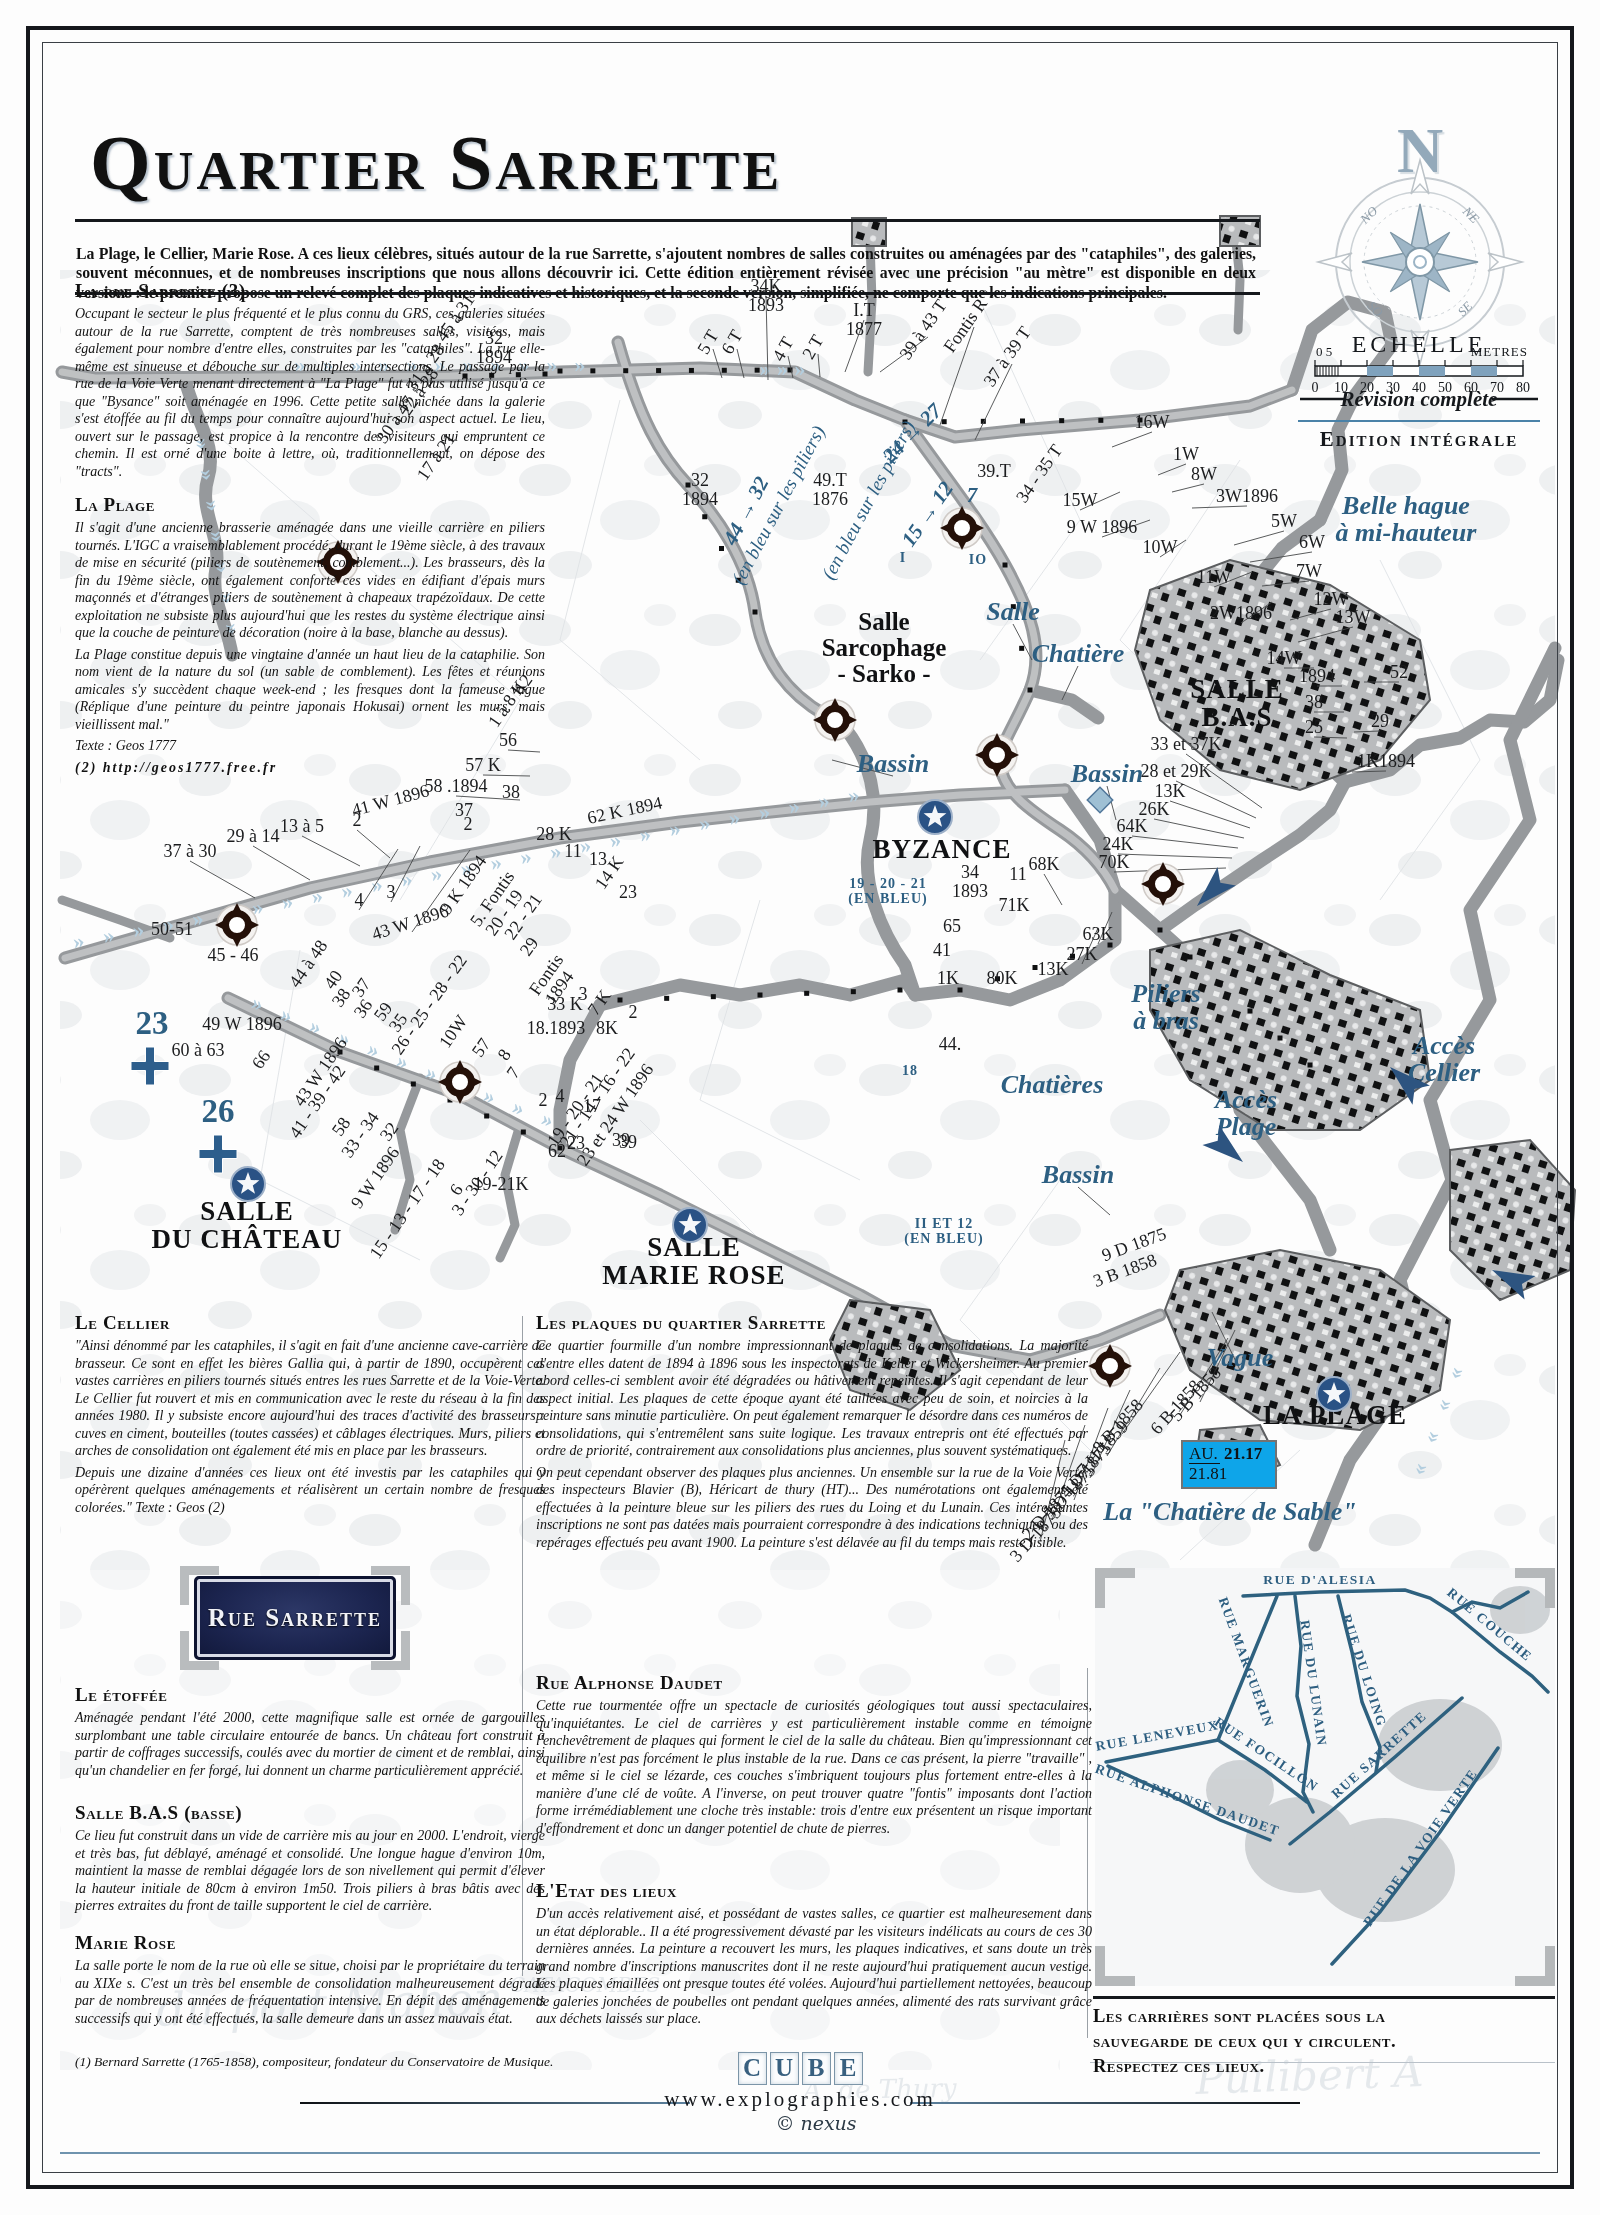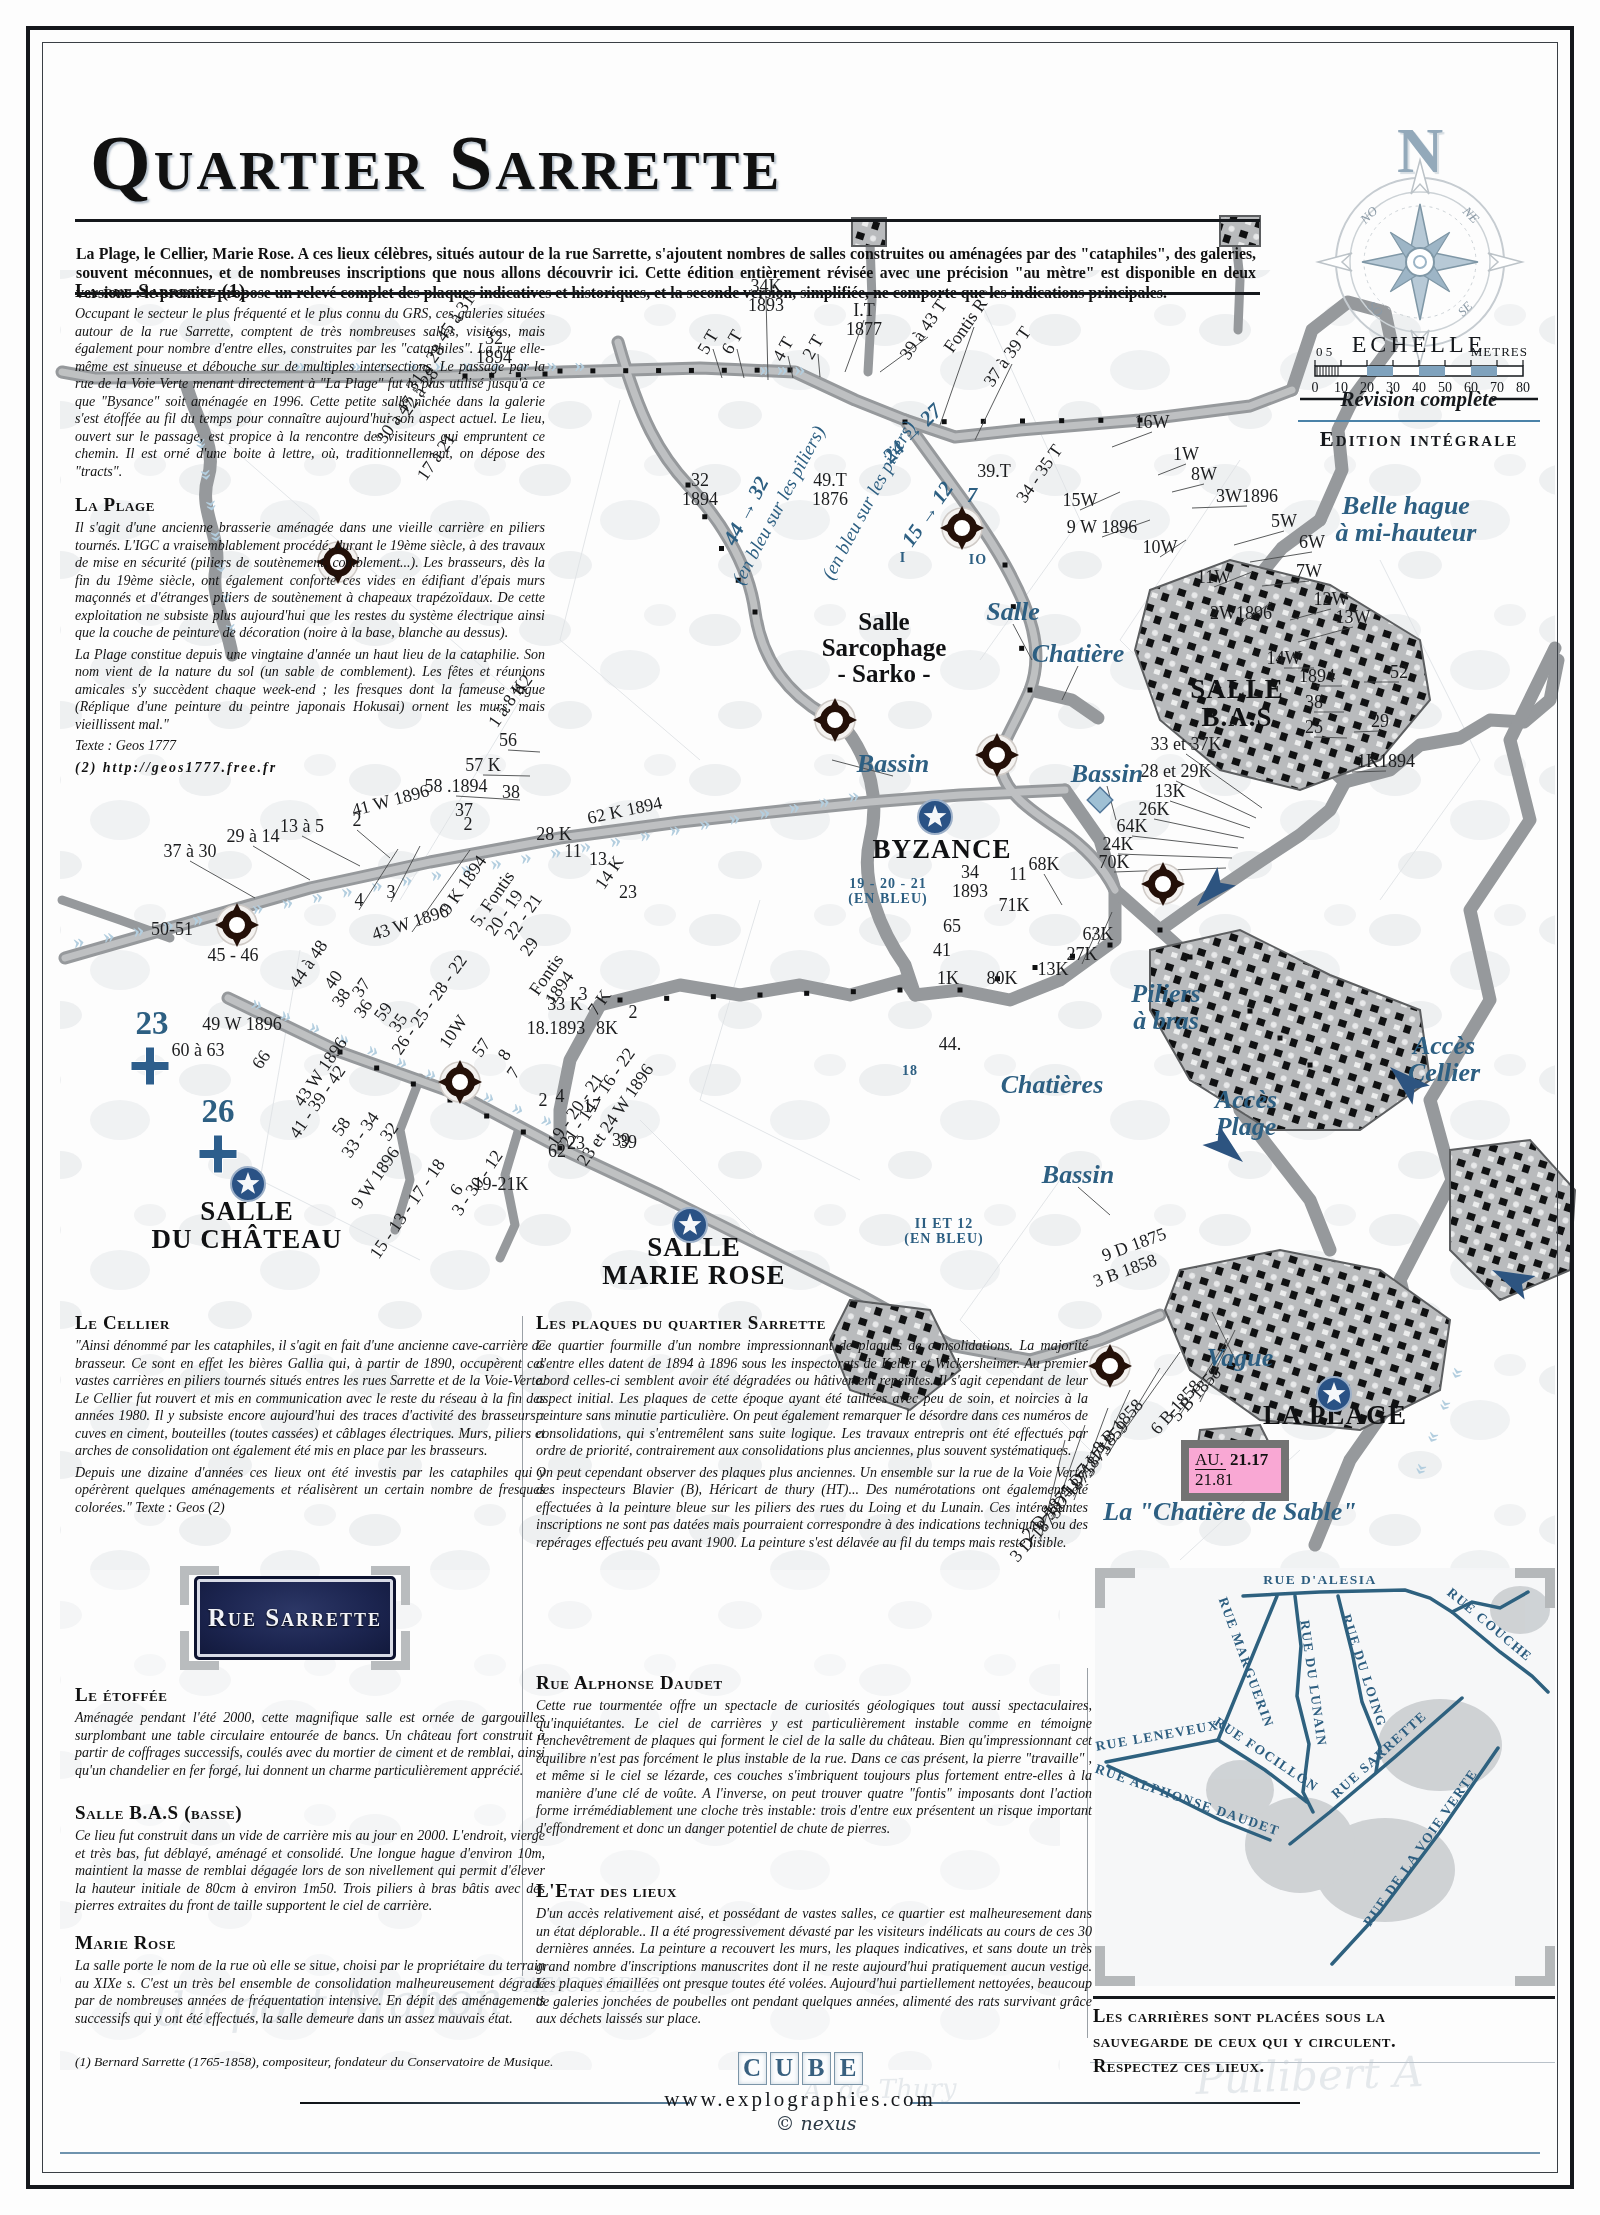--- a/index.html
+++ b/index.html
@@ -35,21 +35,21 @@
   #plaque{position:absolute;left:180px;top:1566px;width:230px;height:104px;z-index:7;}
   #plaque .panel{position:absolute;left:14px;top:10px;right:14px;bottom:10px;background:radial-gradient(ellipse at 50% 40%, #2c3766 0%, #1c2550 55%, #11183a 100%);
       border:3px solid #0d1330;border-radius:5px;box-shadow:inset 0 0 0 3px #d8dbe6;display:flex;align-items:center;justify-content:center;}
   #plaque .panel span{color:#f2f3f7;font-weight:bold;font-size:25px;letter-spacing:2px;font-variant:small-caps;text-shadow:0 1px 2px #000;}
   .bracket{position:absolute;width:30px;height:30px;border:0 solid #b9bcbe;}
   .bracket.tl{border-left-width:9px;border-top-width:9px;left:0;top:0;}
   .bracket.tr{border-right-width:9px;border-top-width:9px;right:0;top:0;}
   .bracket.bl{border-left-width:9px;border-bottom-width:9px;left:0;bottom:0;}
   .bracket.br{border-right-width:9px;border-bottom-width:9px;right:0;bottom:0;}
   
-  #aubox{position:absolute;left:1181px;top:1440px;width:80px;background:#f9a8d4;border:8px solid #737373;z-index:8;
+  #aubox{position:absolute;left:1181px;top:1440px;width:80px;background:#0ea5e9;border:2px solid #737373;z-index:8;
          font-size:17px;text-align:left;padding:2px 6px;line-height:1.2;}
   #aubox .r1 span{border-bottom:1.5px solid #111;padding-right:2px;}
   
   #notice-rule{position:absolute;left:1093px;top:1996px;width:462px;height:3px;background:#15181c;z-index:6;}
   #notice{position:absolute;left:1093px;top:2004px;width:462px;text-align:left;font-weight:bold;font-variant:small-caps;
           font-size:18.5px;line-height:1.35;white-space:pre-line;z-index:6;letter-spacing:.5px;}
   
   #footer{position:absolute;left:0;top:2052px;width:1600px;text-align:center;z-index:6;}
   #logo{display:flex;justify-content:center;gap:3px;}
   #logo span{display:inline-block;width:27px;height:31px;border:1px solid #7c95a8;color:#38607f;font-size:25px;font-weight:bold;
@@ -711,21 +711,21 @@
   <div class="frame-outer"></div>
   <div class="frame-inner"></div>
 
   <h1 id="title">Quartier Sarrette</h1>
   <div class="hrule1"></div>
   <p id="intro">La Plage, le Cellier, Marie Rose. A ces lieux célèbres, situés autour de la rue Sarrette,  s'ajoutent nombres de salles construites ou aménagées par des "cataphiles", des galeries, souvent méconnues, et de nombreuses inscriptions que nous allons découvrir ici. Cette édition entièrement révisée avec une précision "au mètre" est disponible en deux versions : le premier propose un relevé complet des plaques indicatives et historiques, et la seconde version, simplifiée, ne comporte que les indications principales.</p>
   <div class="hrule2"></div>
 
   <div id="left-col">
       <section class="article art-rue">
-        <h3>La rue Sarrette (1)</h3>
+        <h3>La rue Sarrette (3)</h3>
         <p>Occupant le secteur le plus fréquenté et le plus connu du GRS, ces galeries situées autour de la rue Sarrette, comptent de très nombreuses salles, visitées, mais également pour nombre d'entre elles, construites par les "cataphiles". La rue elle-même est sinueuse et débouche sur de multiples intersections. Le passage par la rue de la Voie Verte menant directement à "La Plage" fut le plus utilisé jusqu'à ce que "Bysance" soit aménagée en 1996. Cette petite salle nichée dans la galerie s'est étoffée au fil du temps pour connaître aujourd'hui son aspect actuel. Le lieu, ouvert sur le passage, est propice à la rencontre des visiteurs qui empruntent ce chemin. Il est orné d'une boite à lettre, où, traditionnellement, on dépose des "tracts".</p>
       </section>
       <section class="article art-plage">
         <h3>La Plage</h3>
         <p>Il s'agit d'une ancienne brasserie aménagée dans une vieille carrière en piliers tournés. L'IGC a vraisemblablement  procédé, durant le 19ème siècle, à des travaux de mise en sécurité (piliers de soutènement, comblement...). Les brasseurs, dès la fin du 19ème siècle, ont également conforté ces vides en édifiant d'épais murs maçonnés et d'étranges piliers de soutènement à chapeaux trapézoïdaux. De cette exploitation ne subsiste plus aujourd'hui que les restes du système électrique ainsi que la couche de peinture de décoration (noire à la base, blanche au dessus).</p>
         <p>La Plage constitue depuis une vingtaine d'année un haut lieu de la cataphilie. Son nom vient de la nature du sol (un sable de comblement). Les fêtes et réunions amicales s'y succèdent chaque week-end ; les fresques dont la fameuse vague (Réplique d'une peinture du peintre japonais Hokusai) ornent les murs, mais vieillissent mal."</p>
         <p>Texte : Geos 1777</p>
         <p class="link">(2) http://geos1777.free.fr</p>
       </section>
       <section class="article art-cellier">

